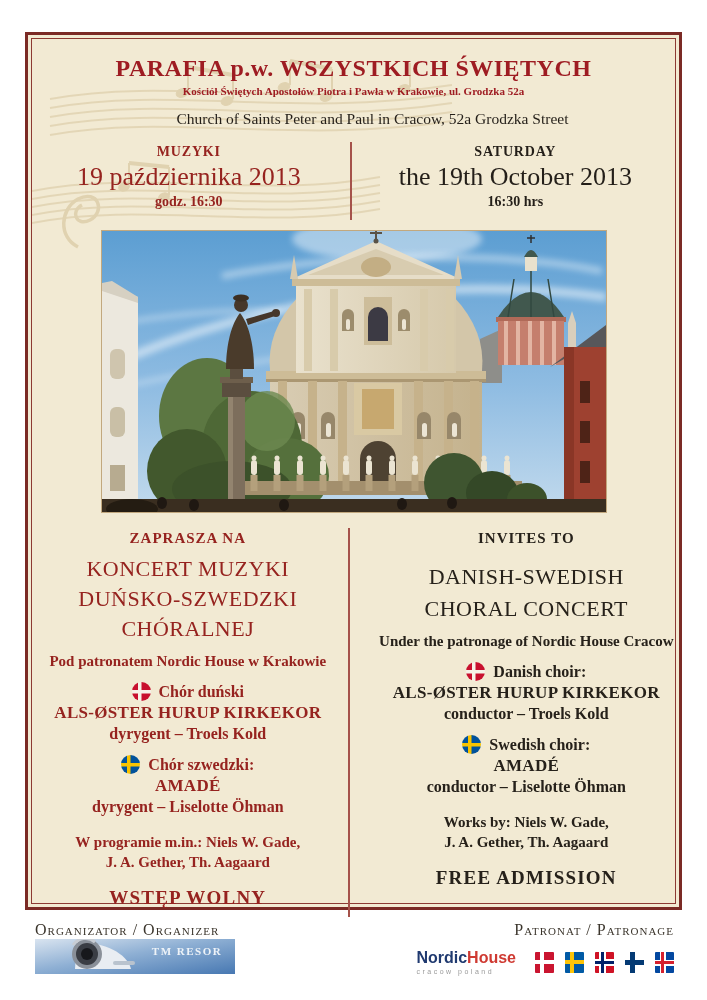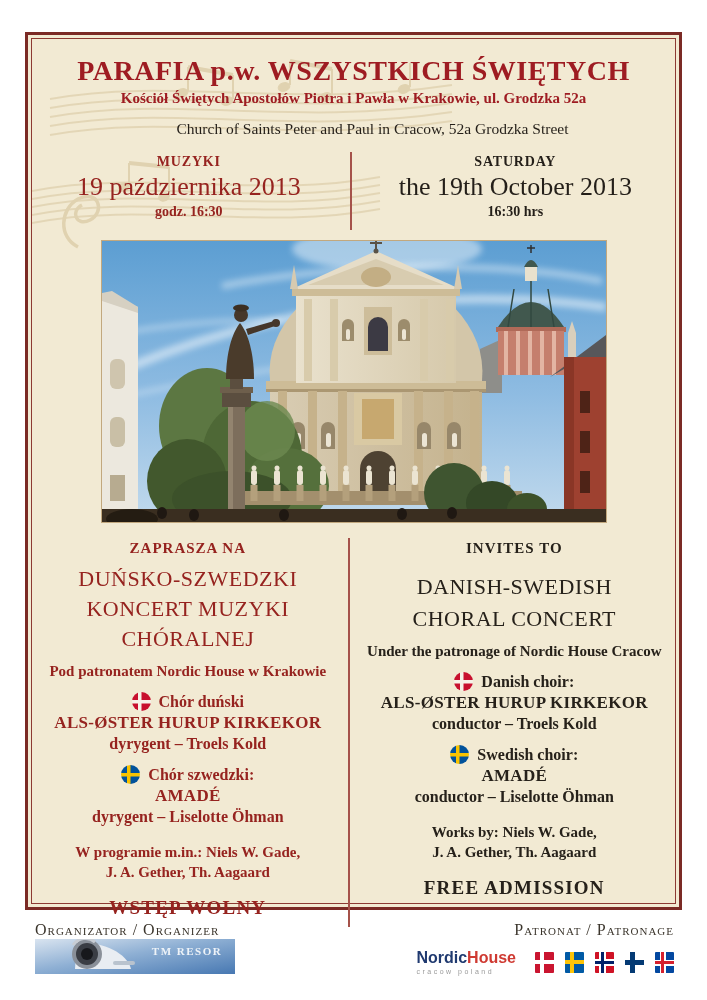--- a/index.html
+++ b/index.html
@@ -18,37 +18,37 @@
   }
   .frame::after {
     content:""; position:absolute; inset:3px;
     border:1.5px solid #8d3a33; pointer-events:none;
   }
   .frame-content { position:relative; z-index:1; width:100%; height:100%; padding-top:20px; }
   
   .watermark { position:absolute; left:4px; top:6px; z-index:0; opacity:.55; pointer-events:none; }
   
   .header { text-align:center; }
-  .title { font-size:28px; font-weight:bold; color:#9e1c22; letter-spacing:.5px; }
-  .subtitle-pl { font-size:15px; font-weight:bold; color:#9e1c22; margin-top:3px; }
+  .title { font-size:24px; font-weight:bold; color:#9e1c22; letter-spacing:.5px; }
+  .subtitle-pl { font-size:11px; font-weight:bold; color:#9e1c22; margin-top:3px; }
   .subtitle-en { font-size:15.5px; color:#241f19; margin-top:13px;padding-left:38px; }
   
   .date-grid { display:grid; grid-template-columns:49.4% 50.6%; margin-top:14px; }
   .date-cell { text-align:center; padding:2px 0 10px; }
   .date-cell.en { border-left:2px solid #a5524a; }
   .weekday { font-size:14px; font-weight:bold; letter-spacing:.8px; }
   .bigdate { font-size:26px; margin-top:2px; }
   .daytime { font-size:14px; font-weight:bold; margin-top:2px; }
   .pl-red { color:#96231f; }
   .en-black { color:#241f19; }
   
   .photo-wrap { width:506px; margin:10px auto 0; border:1px solid #c2a87e; line-height:0; background:#fff; }
   .photo-wrap svg { display:block; }
   
-  .main-grid { display:grid; grid-template-columns:49.4% 50.6%; margin-top:15px; }
+  .main-grid { display:grid; grid-template-columns:49.4% 50.6%; margin-top:15px;gap:12px; }
   .col { text-align:center; padding-bottom:8px; }
   .col-left { border-right:2px solid #a5524a; color:#96231f; }
   .col-right { color:#26211a; }
   .intro { font-size:15px; font-weight:bold; letter-spacing:1px; margin-top:2px; }
   .concert-title { font-size:22px; line-height:30px; margin-top:7px; letter-spacing:.5px; }
   .col-right .concert-title { margin-top:14px; line-height:32px; }
   .patronage { font-size:15px; font-weight:bold; margin-top:9px; }
   .col-right .patronage { margin-top:8px; }
   .choir { margin-top:12px; }
   .choir-label { font-size:16px; font-weight:bold; display:flex; align-items:center; justify-content:center; gap:8px; }
@@ -366,22 +366,22 @@
         <ellipse cx="300" cy="273" rx="5" ry="6" fill="#1f1812"></ellipse>
         <ellipse cx="350" cy="272" rx="5" ry="6" fill="#1f1812"></ellipse>
       </svg>
     </div>
 
     <div class="main-grid">
 
       <div class="col col-left">
         <div class="intro">ZAPRASZA NA</div>
         <div class="concert-title">
+          <div>KONCERT MUZYKI</div>
           <div>DUŃSKO-SZWEDZKI</div>
-          <div>KONCERT MUZYKI</div>
           <div>CHÓRALNEJ</div>
         </div>
         <div class="patronage">Pod patronatem Nordic House w Krakowie</div>
         <div class="choir">
           <div class="choir-label">
             <span class="flag-round flag-dk-round"></span>
             <span>Chór duński</span>
           </div>
           <div class="choir-name">ALS-ØSTER HURUP KIRKEKOR</div>
           <div class="choir-cond">dyrygent – Troels Kold</div>

